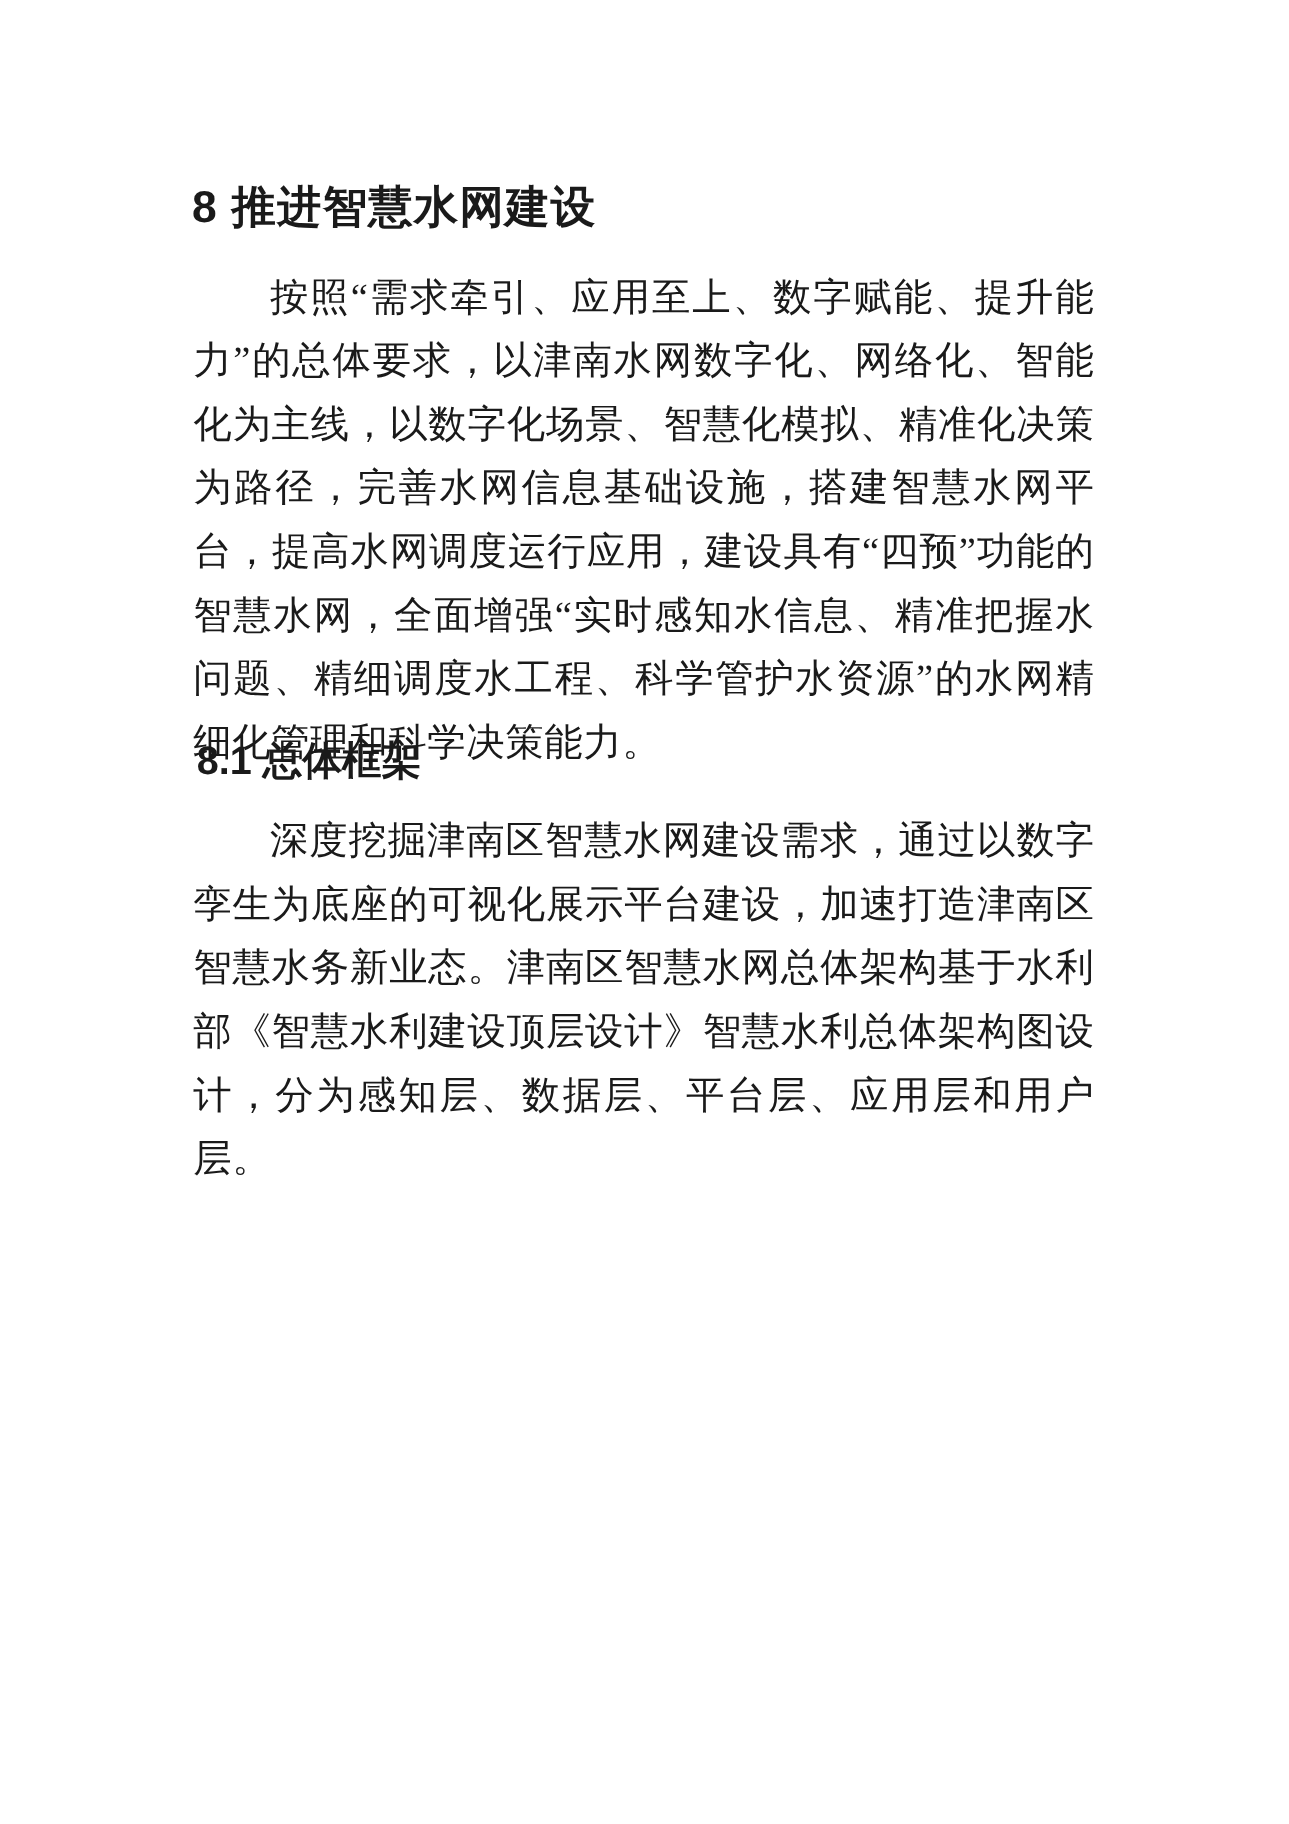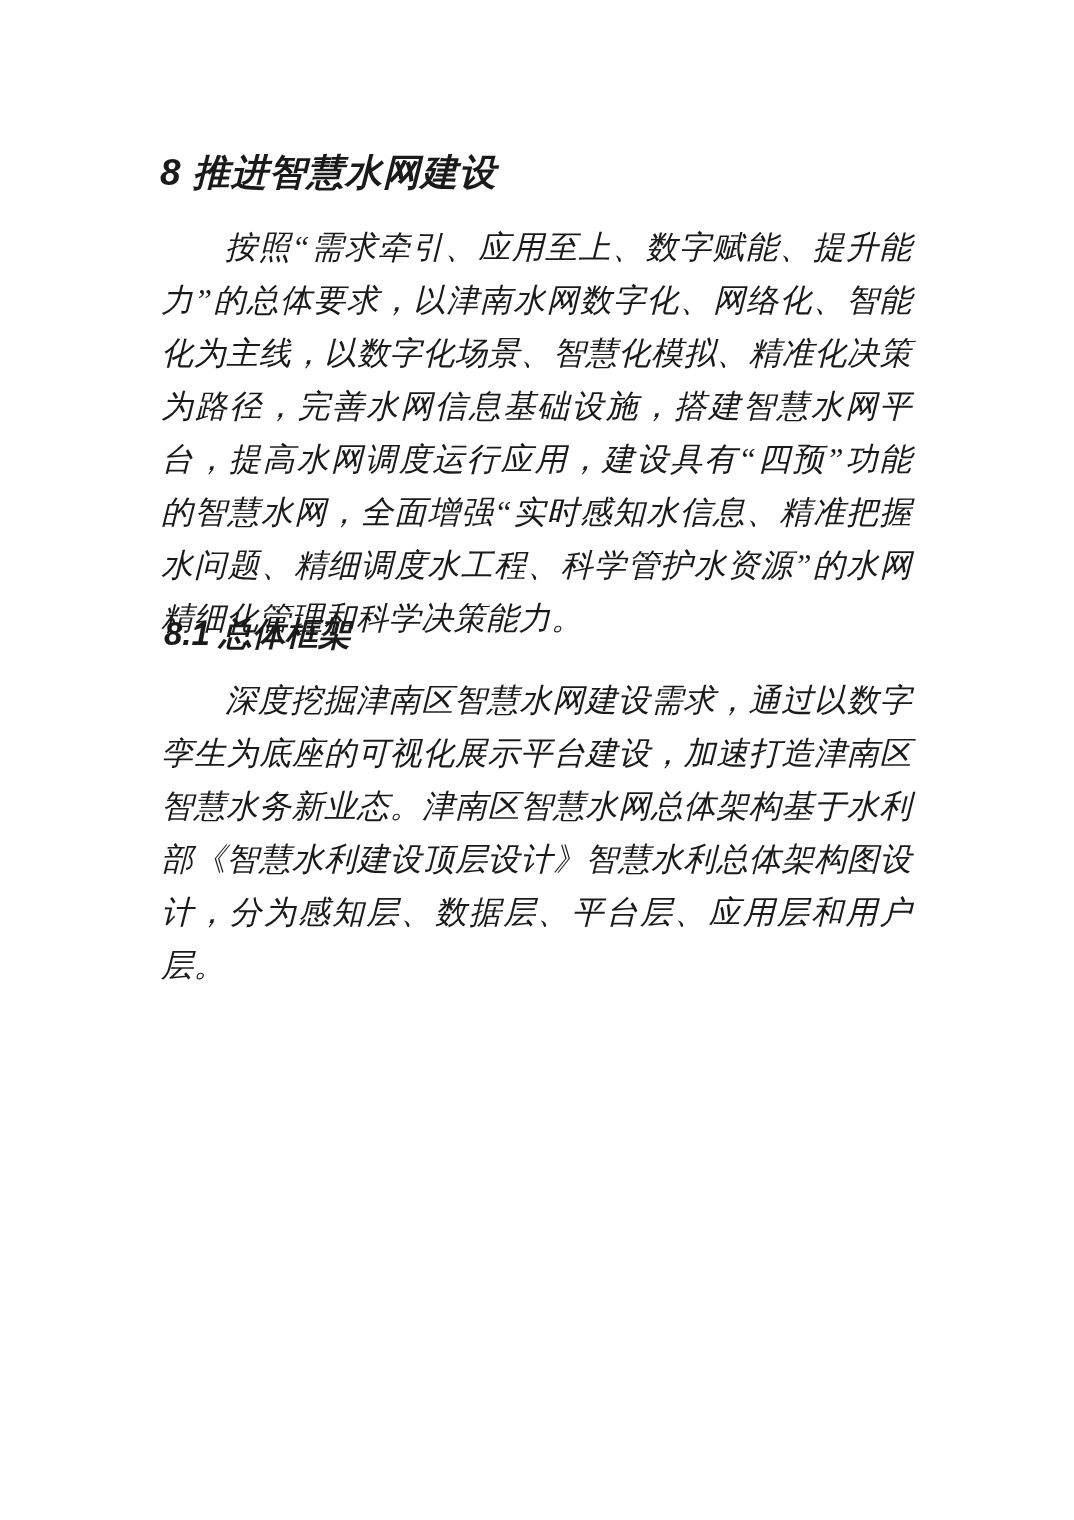--- a/index.html
+++ b/index.html
@@ -7,21 +7,20 @@
     padding: 0;
     background: #ffffff;
   }
   .page {
     position: relative;
     width: 1074px;
     height: 1188px;
     background: #ffffff;
     color: #1a1a1a;
     overflow: hidden;
-    font-style: italic;
   }
   .h1 {
     position: absolute;
     left: 160px;
     top: 151px;
     margin: 0;
     font-family: "Liberation Sans", "DejaVu Sans", sans-serif;
     font-size: 37px;
     font-weight: 600;
     line-height: 44px;

